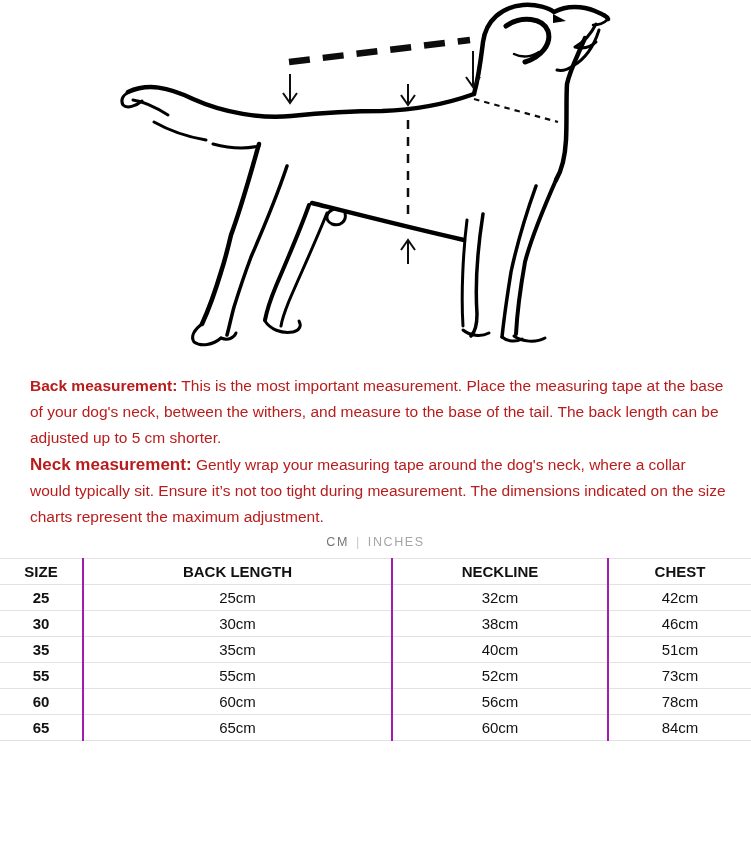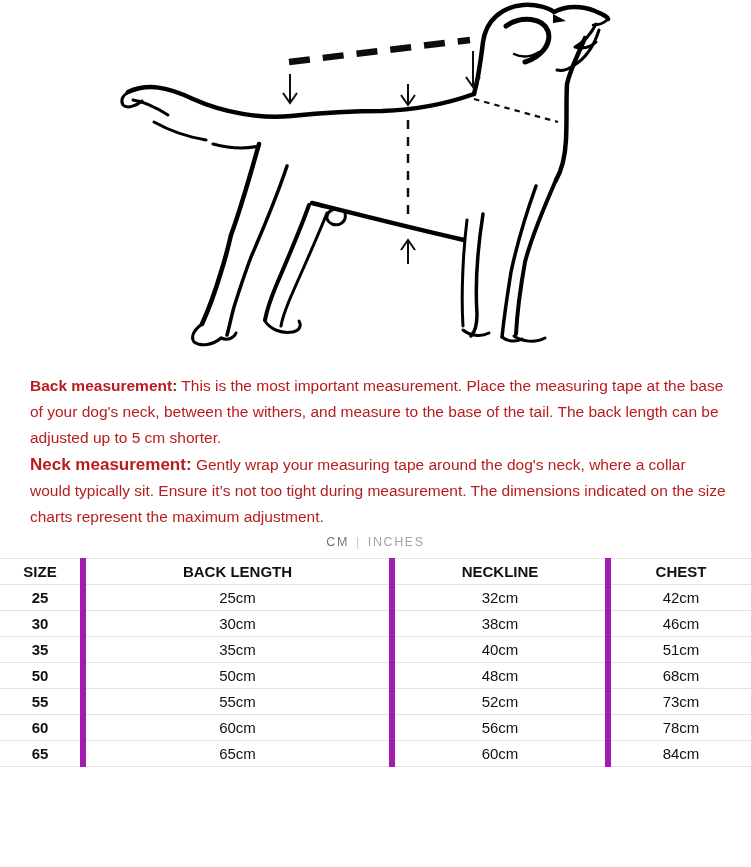--- a/index.html
+++ b/index.html
@@ -17,21 +17,21 @@
   .m-label.small{font-size:17px;}
 
   
   .unit-toggle{text-align:center;margin:4px 0 7px 0;font-size:12.5px;letter-spacing:1.6px;height:17px;line-height:17px;}
   .unit-cm{color:#767676;cursor:pointer;}
   .unit-divider{color:#c8c8c8;margin:0 7px;}
   .unit-inches{color:#a5a5a5;cursor:pointer;text-align:center;}
 
   
   table.size-table{width:751px;border-collapse:collapse;table-layout:fixed;font-size:15px;color:#111;border-bottom:1px solid #e2e2e2;}
-  .size-table th,.size-table td{height:25px;padding:0;text-align:center;vertical-align:middle;border-top:1px solid #e2e2e2;border-left:6px solid #a21caf;white-space:nowrap;}
+  .size-table th,.size-table td{height:25px;padding:0;text-align:center;vertical-align:middle;border-top:1px solid #e2e2e2;border-left:2px solid #a21caf;white-space:nowrap;}
   .size-table th:first-child,.size-table td:first-child{border-left:none;}
   .size-table th{font-weight:bold;}
   .size-table td{font-weight:normal;}
   .size-table td.size-col{font-weight:bold;}
 </style>
 </head>
 <body>
 
 <div class="page">
 
@@ -139,26 +139,20 @@
           <td>38cm</td>
           <td>46cm</td>
         </tr>
       <tr>
           <td class="size-col">35</td>
           <td>35cm</td>
           <td>40cm</td>
           <td>51cm</td>
         </tr>
       <tr>
-          <td class="size-col">50</td>
-          <td>50cm</td>
-          <td>48cm</td>
-          <td>68cm</td>
-        </tr>
-      <tr>
           <td class="size-col">55</td>
           <td>55cm</td>
           <td>52cm</td>
           <td>73cm</td>
         </tr>
       <tr>
           <td class="size-col">60</td>
           <td>60cm</td>
           <td>56cm</td>
           <td>78cm</td>

